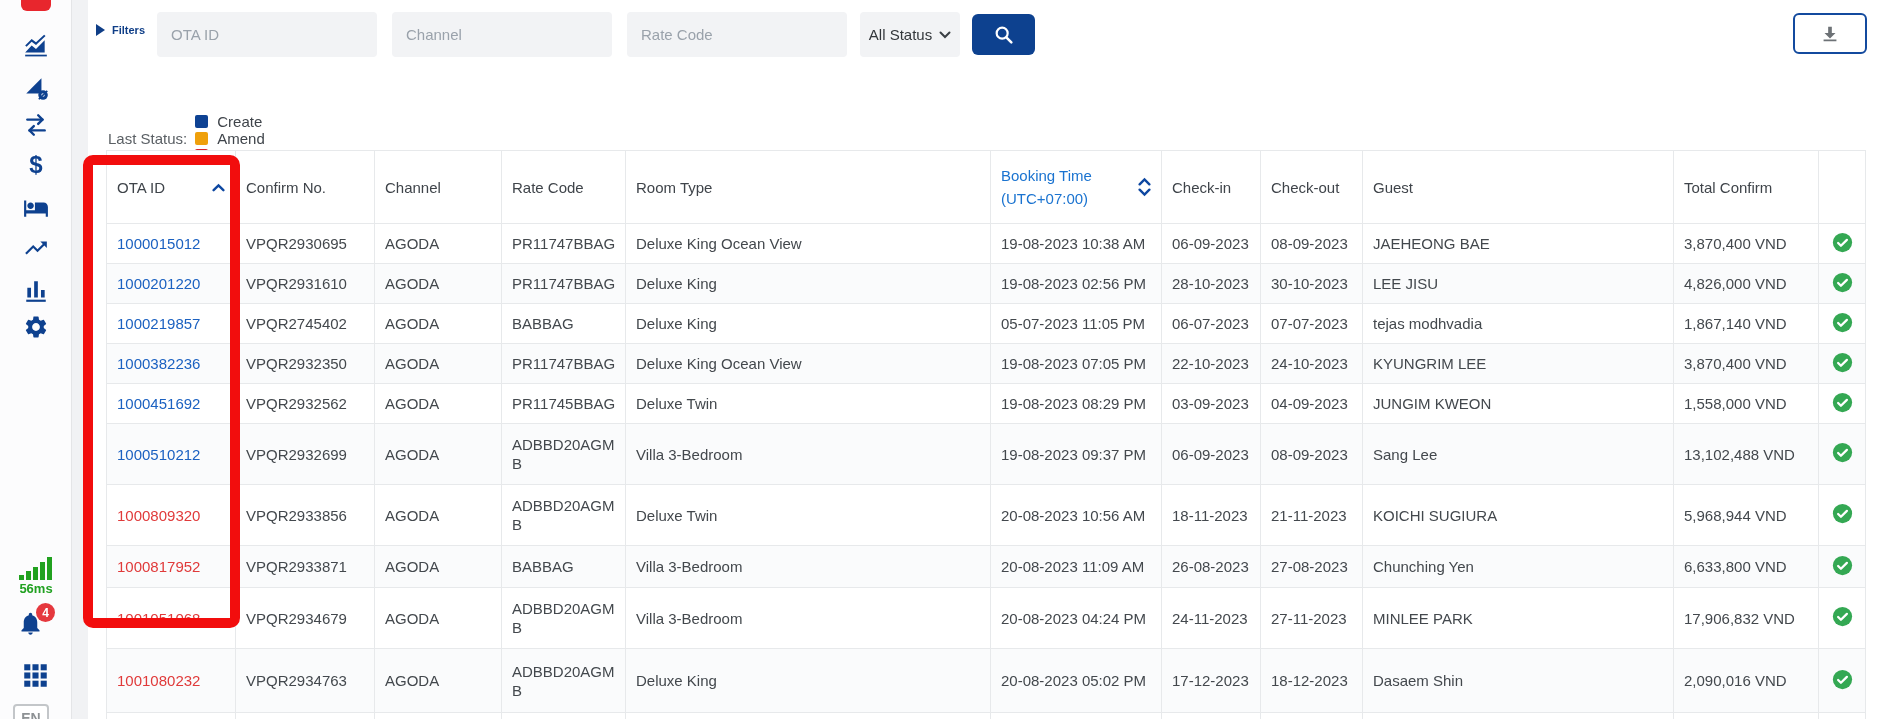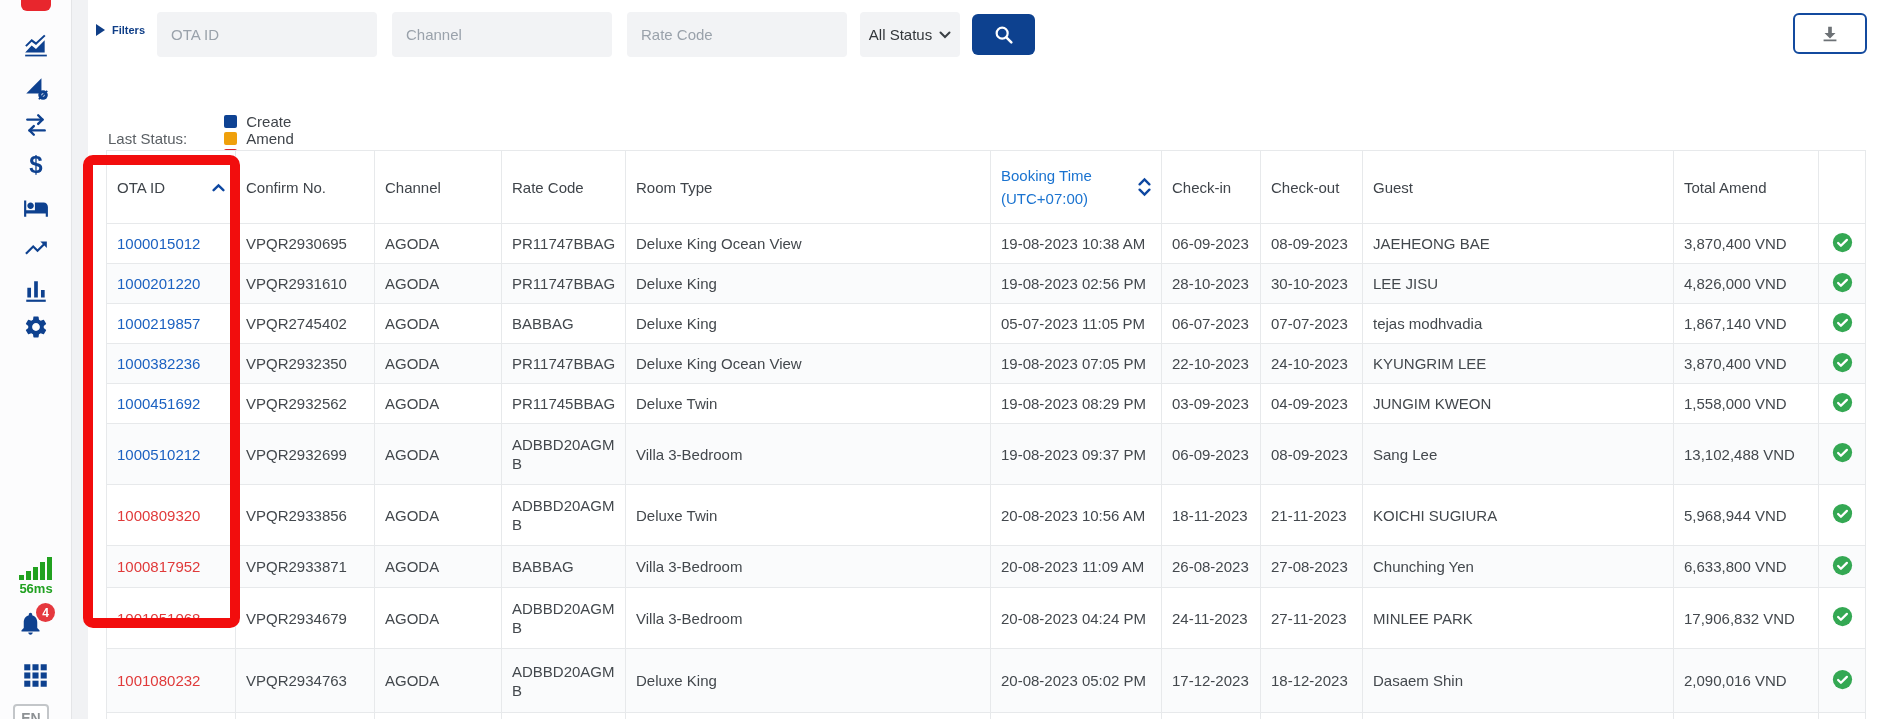--- a/index.html
+++ b/index.html
@@ -45,21 +45,21 @@
     justify-content:center; gap:7px; font-size:15px; color:#33373b; cursor:pointer; }
   .search-btn { position:absolute; left:884px; top:14px; width:63px; height:41px;
     background:#0d418f; border:none; border-radius:6px; display:flex; align-items:center;
     justify-content:center; cursor:pointer; }
   .download-btn { position:absolute; right:25px; top:13px; width:74px; height:41px;
     background:#fff; border:2px solid #134a9e; border-radius:6px; display:flex;
     align-items:center; justify-content:center; cursor:pointer; }
 
   .legend { position:absolute; left:20px; top:113px; display:flex; align-items:center;
     font-size:15px; color:#5b6065; }
-  .legend .item { display:flex; align-items:center; margin-left:37px; color:#3f444a; }
+  .legend .item { display:flex; align-items:center; margin-left:8px; color:#3f444a; }
   .legend .sq { width:13px; height:13px; border-radius:2px; margin-right:9px; }
 
   
   .table-wrap { position:absolute; left:18px; top:150px; }
   table { border-collapse:collapse; table-layout:fixed; width:1759px; }
   th, td { border:1px solid #e7e9eb; text-align:left; vertical-align:middle;
     padding:4px 10px; font-size:15px; color:#43484d; overflow:hidden; }
   thead th { height:73px; font-weight:400; color:#3f444a; background:#fff; }
   tbody tr:nth-child(even) td { background:#fafbfc; }
   td.rate { padding-right:5px; word-break:break-all; line-height:19px; }
@@ -247,21 +247,21 @@
               </span>
               <svg width="13" height="20" viewBox="0 0 12 18">
                 <path d="M1.5 6.5L6 2l4.5 4.5" fill="none" stroke="#0d47a1" stroke-width="2.2" stroke-linecap="round"></path>
                 <path d="M1.5 11.5L6 16l4.5-4.5" fill="none" stroke="#0d47a1" stroke-width="2.2" stroke-linecap="round"></path>
               </svg>
             </span>
           </th>
           <th>Check-in</th>
           <th>Check-out</th>
           <th>Guest</th>
-          <th>Total Amend</th>
+          <th>Total Confirm</th>
           <th></th>
         </tr>
       </thead>
       <tbody>
           <tr style="height: 40px;">
             <td><span class="link blue">1000015012</span></td>
             <td>VPQR2930695</td>
             <td>AGODA</td>
             <td class="rate">PR11747BBAG</td>
             <td>Deluxe King Ocean View</td>

